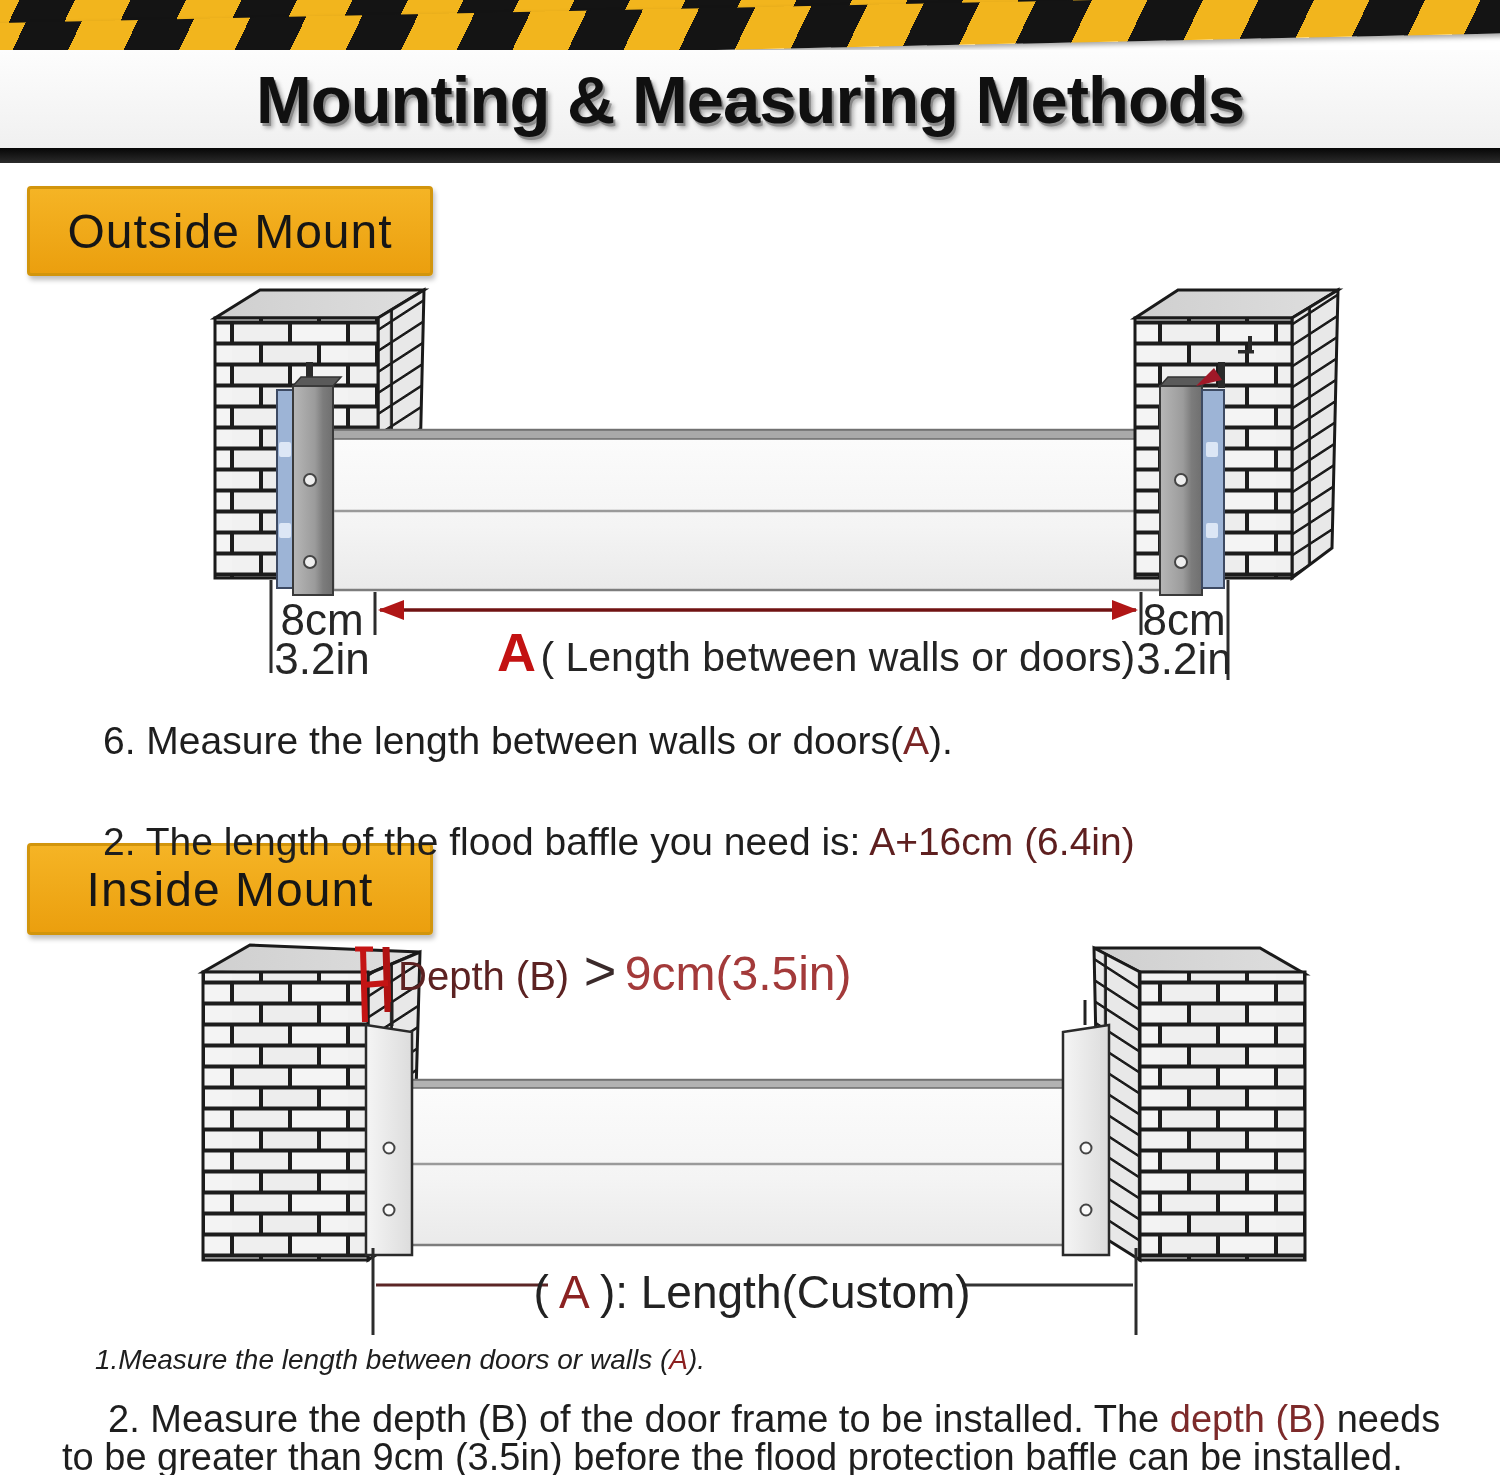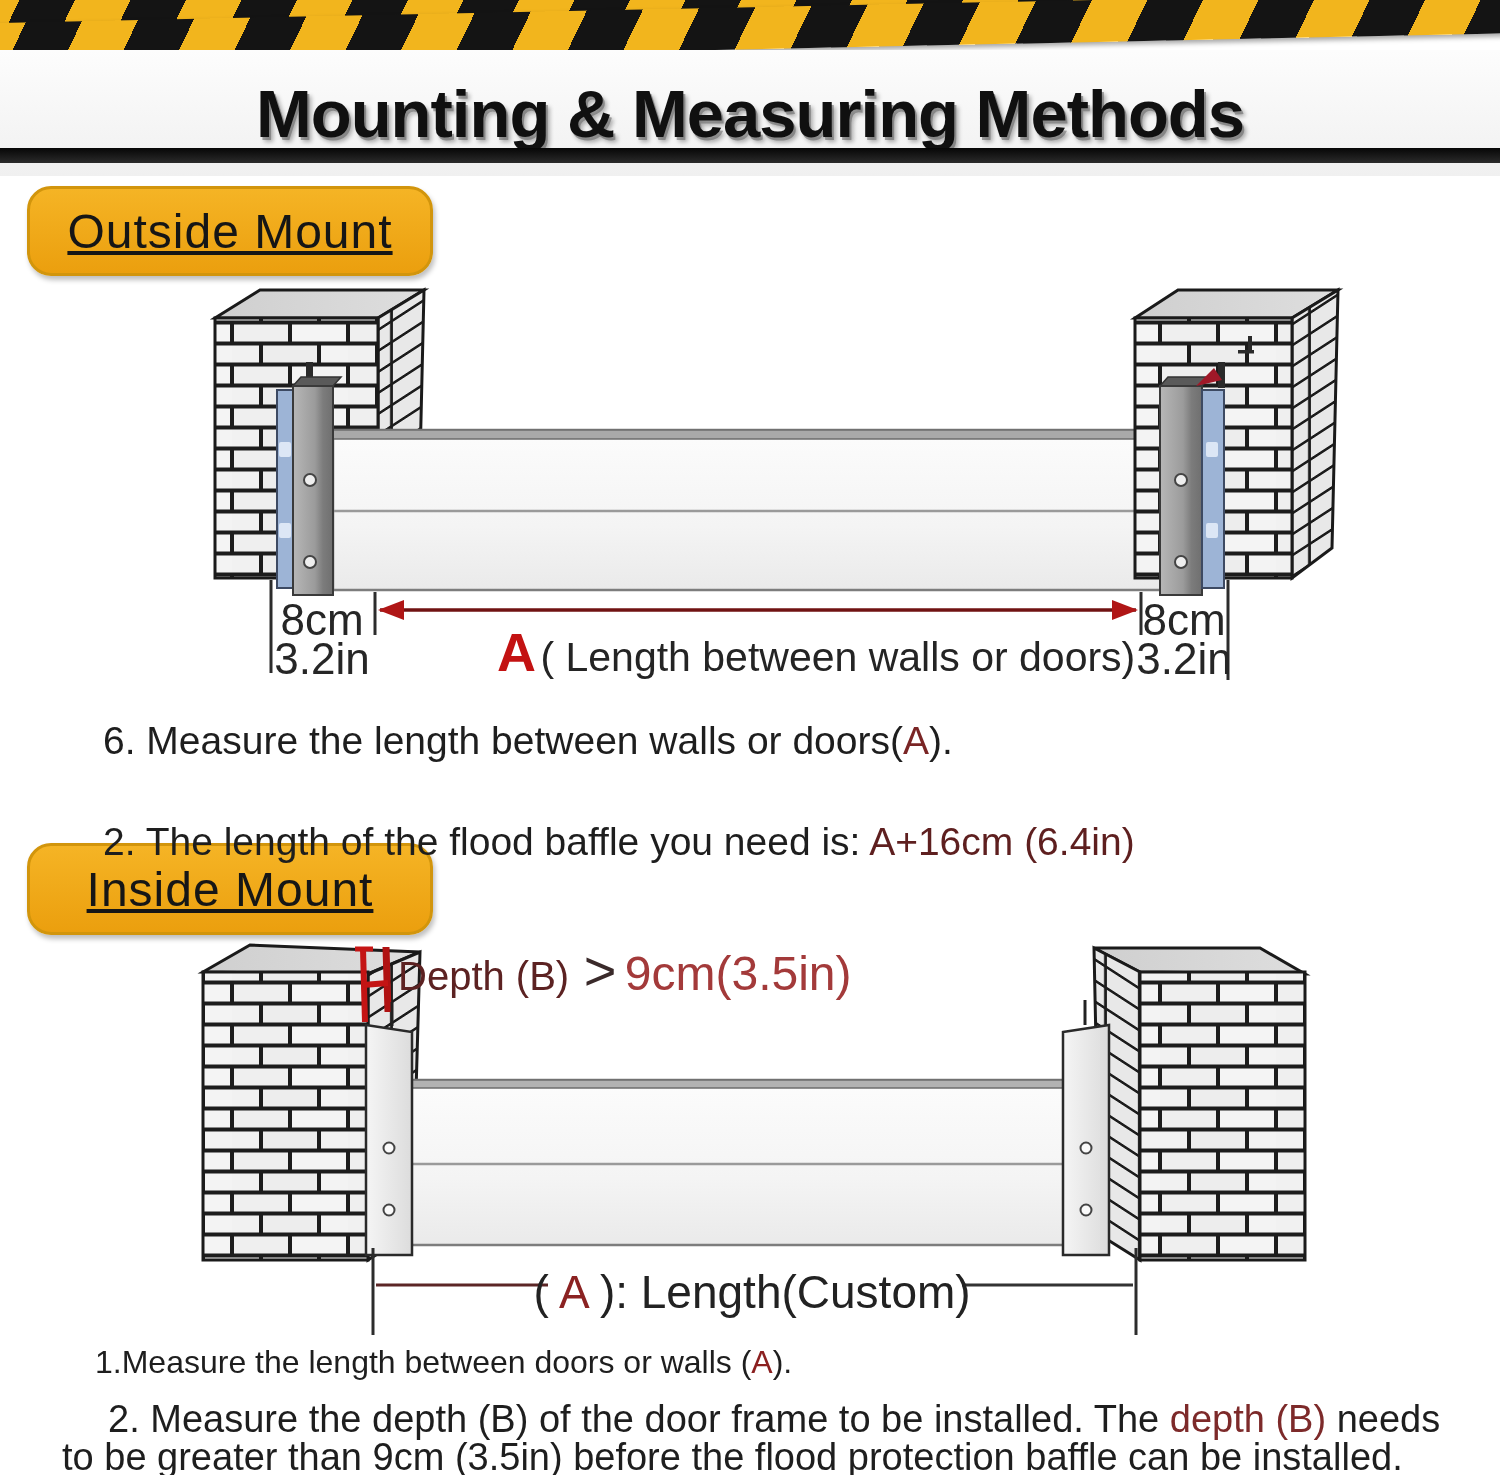--- a/index.html
+++ b/index.html
@@ -8,53 +8,53 @@
     background:#ffffff; font-family:"Liberation Sans", sans-serif;
   }
   
   .tape {
     position:absolute; left:-30px; width:1580px; height:42px;
     background:repeating-linear-gradient(117deg, #f2b51d 0 50px, #141414 50px 100px);
   }
   .tape-top { top:-30px; height:40px; transform:rotate(-1.3deg); }
   .tape-main { top:7px; transform:rotate(-1.2deg); box-shadow:0 3px 5px rgba(0,0,0,.35); }
   .title-band {
-    position:absolute; top:50px; left:0; width:1500px; height:126px;
+    position:absolute; top:50px; left:0; width:1500px; height:98px;
     background:linear-gradient(#fdfdfd,#f0f0f0);
     display:flex; align-items:center; justify-content:center;
   }
   .title {
     font-size:67px; font-weight:700; color:#101010; letter-spacing:-1px;
     text-shadow:2px 3px 0 rgba(100,100,100,.55), 4px 5px 4px rgba(0,0,0,.3);
   }
   .black-bar { position:absolute; top:148px; left:0; width:1500px; height:15px;
     background:linear-gradient(#060606,#2b2b2b); }
 
   
   .badge {
-    position:absolute; left:27px; width:400px; border-radius:24px;
+    position:absolute; left:27px; width:400px; border-radius:4px;
     background:linear-gradient(#f5b425,#eb9f0e);
     border:3px solid #d2950c; box-shadow:2px 4px 5px rgba(0,0,0,.25);
     display:flex; align-items:center; justify-content:center;
-    font-size:48px; color:#161616; letter-spacing:1px;text-decoration:underline;
+    font-size:48px; color:#161616; letter-spacing:1px;
   }
   .badge-outside { top:186px; height:84px; }
   .badge-inside  { top:843px; height:86px;text-align:center; }
 
   
   .diag { position:absolute; left:0; width:1500px; }
   #diag1 { top:280px; height:430px; }
   #diag2 { top:940px; height:420px; }
   svg text { font-family:"Liberation Sans", sans-serif; }
 
   
   .step { position:absolute; font-size:39px; color:#1e1e1e; white-space:nowrap; }
   #out-step1 { top:719px; left:103px; }
   #out-step2 { top:804px; left:103px;margin-top:16px; }
-  #in-step1  { top:1344px; left:95px;  font-size:32px; }
+  #in-step1  { top:1344px; left:95px;  font-size:28px;font-style:italic; }
   #in-step2a { top:1398px; left:108px; font-size:38px; }
   #in-step2b { top:1436px; left:62px;  font-size:38px; }
   .hl-a1 { color:#7a2525; }
   .hl-dark { color:#5e1f1f; }
   .hl-a2 { color:#8b2020; }
   .hl-depth { color:#7d2a2a; }
 </style>
 </head>
 <body>
 

